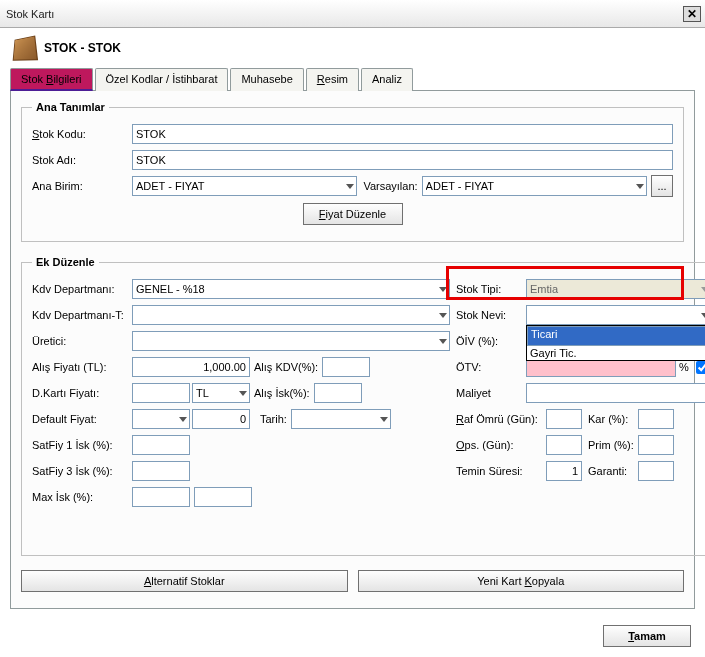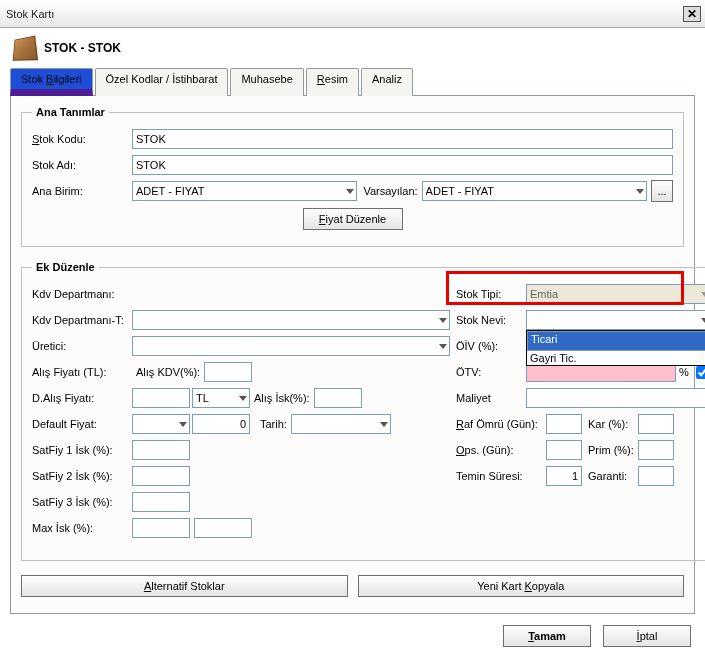--- a/index.html
+++ b/index.html
@@ -8,21 +8,21 @@
   .titlebar { background: linear-gradient(#fff, #e8e8e8); height: 28px; border-bottom: 1px solid #aaa; display: flex; align-items: center; padding: 0 4px 0 6px; justify-content: space-between; }
   .titlebar-text { color: #222; }
   .close-btn { width: 18px; height: 16px; border: 1px solid #555; background: #ddd; display: flex; align-items: center; justify-content: center; font-weight: bold; font-size: 12px; cursor: pointer; }
   
   .header { padding: 8px 12px; display: flex; align-items: center; gap: 8px; }
   .box-icon { width: 24px; height: 24px; background: linear-gradient(135deg, #c89050, #8b5a2b); transform: perspective(40px) rotateX(20deg) rotateY(-20deg); border: 1px solid #6b4018; }
   .header-title { font-weight: bold; font-size: 12px; }
   
   .tabstrip { display: flex; border-bottom: 1px solid #919b9c; margin: 0 10px; }
   .tab { padding: 4px 10px; border: 1px solid #919b9c; border-bottom: none; background: #f4f4f0; margin-right: 2px; margin-bottom: -1px; border-radius: 2px 2px 0 0; cursor: pointer; }
-  .tab.active { background: #1d4ed8; border-bottom: 7px solid #4c1d95; }
+  .tab.active { background: #be185d; border-bottom: 2px solid #4c1d95; }
   .tab u { text-decoration: underline; }
   
   .panel-body { border: 1px solid #919b9c; border-top: none; margin: 0 10px 8px 10px; padding: 10px; background: #fcfcfc; }
   
   fieldset { border: 1px solid #c0c0c0; margin: 0 0 14px 0; padding: 10px 10px 12px 10px; }
   legend { font-weight: bold; padding: 0 4px; }
   
   .row { display: flex; align-items: center; margin-bottom: 4px; min-height: 22px; }
   .lbl { width: 100px; } 
   
@@ -33,21 +33,21 @@
   .selwrap { position: relative; display: inline-flex; }
   .selwrap::after { content: ""; position: absolute; right: 3px; top: 50%; transform: translateY(-40%); border-left: 4px solid transparent; border-right: 4px solid transparent; border-top: 5px solid #555; pointer-events: none; }
   .selwrap.disabled::after { border-top-color: #999; }
   input.ra { text-align: right; }
   
   .btn { height: 22px; border: 1px solid #707070; background: linear-gradient(#fefefe,#e4e4e4); padding: 0 10px; cursor: pointer; }
   .btn.small { padding: 0; width: 22px; }
   .btnrow { display: flex; gap: 10px; margin-top: 6px; }
   .btnrow .btn { flex: 1; }
   
-  .footer { position: absolute; bottom: 10px; right: 14px; display: flex; gap: 12px; }
+  .footer { position: absolute; bottom: 10px; right: 14px; display: flex; gap: 20px; }
   .footer .btn { width: 88px; }
   
   .highlight { position: absolute; border: 3px solid #e60000; pointer-events: none; }
   
   .disabled-input { background: #ece9d8 !important; color: #666; }
   
   .dropdown-list { position: absolute; border: 1px solid #000; background: #fff; }
   .dropdown-list .opt { padding: 1px 3px; }
   .dropdown-list .opt.sel { background: #316ac5; color: #fff; }
   
@@ -103,64 +103,64 @@
     </div>
   </fieldset>
 
   <fieldset style="position:relative; height: 300px;">
     <legend>Ek Düzenle</legend>
 
     <div style="display:flex; gap: 6px;">
       <div style="flex:0 0 418px;">
         <div class="row">
           <span class="lbl">Kdv Departmanı:</span>
+          <span class="selwrap" style="flex:1">
+              <input type="text" class="fld" style="width: 100%;" value="GENEL - %18">
+            </span>
         </div>
         <div class="row">
           <span class="lbl">Kdv Departmanı-T:</span>
           <span class="selwrap" style="flex:1">
               <input type="text" class="fld" style="width: 100%;" value="">
             </span>
         </div>
         <div class="row">
           <span class="lbl">Üretici:</span>
           <span class="selwrap" style="flex:1">
               <input type="text" class="fld" style="width: 100%;">
             </span>
         </div>
         <div class="row">
           <span class="lbl">Alış Fiyatı (TL):</span>
+          <input type="text" class="fld ra" style="width: 118px;" value="1,000.00">
           <span style="margin:0 4px">Alış KDV(%):</span>
           <input type="text" class="fld" style="width: 48px;">
         </div>
         <div class="row">
-          <span class="lbl">D.Alış Fiyatı:</span>
+          <span class="lbl">D.Kartı Fiyatı:</span>
           <input type="text" class="fld ra" style="width: 58px;">
           <span class="selwrap" style="width:58px;margin-left:2px">
               <input type="text" class="fld" style="width: 100%;" value="TL">
             </span>
           <span style="margin:0 4px">Alış İsk(%):</span>
           <input type="text" class="fld" style="width: 48px;">
         </div>
         <div class="row">
           <span class="lbl">Default Fiyat:</span>
           <span class="selwrap" style="width:58px">
               <input type="text" class="fld" style="width: 100%;">
             </span>
           <input type="text" class="fld ra" style="width: 58px; margin-left: 2px;" value="0">
           <span style="margin:0 4px 0 10px">Tarih:</span>
           <span class="selwrap" style="width:100px">
               <input type="text" class="fld" style="width: 100%;">
             </span>
         </div>
         <div class="row">
           <span class="lbl">SatFiy 1 İsk (%):</span>
-          <input type="text" class="fld" style="width: 58px;">
-        </div>
-        <div class="row">
-          <span class="lbl">SatFiy 2 İsk (%):</span>
           <input type="text" class="fld" style="width: 58px;">
         </div>
         <div class="row">
           <span class="lbl">SatFiy 3 İsk (%):</span>
           <input type="text" class="fld" style="width: 58px;">
         </div>
         <div class="row">
           <span class="lbl">Max İsk (%):</span>
           <input type="text" class="fld" style="width: 58px;">
           <input type="text" class="fld" style="width: 58px; margin-left: 4px;">
@@ -222,14 +222,13 @@
   </fieldset>
 
   <div class="btnrow">
     <button class="btn"><u>A</u>lternatif Stoklar</button>
     <button class="btn">Yeni Kart <u>K</u>opyala</button>
   </div>
 </div>
 
 <div class="footer">
   <button class="btn" style="font-weight:bold"><u>T</u>amam</button>
-  <button class="btn"><u>İ</u>ptal</button>
 </div>
 
 </body></html>

